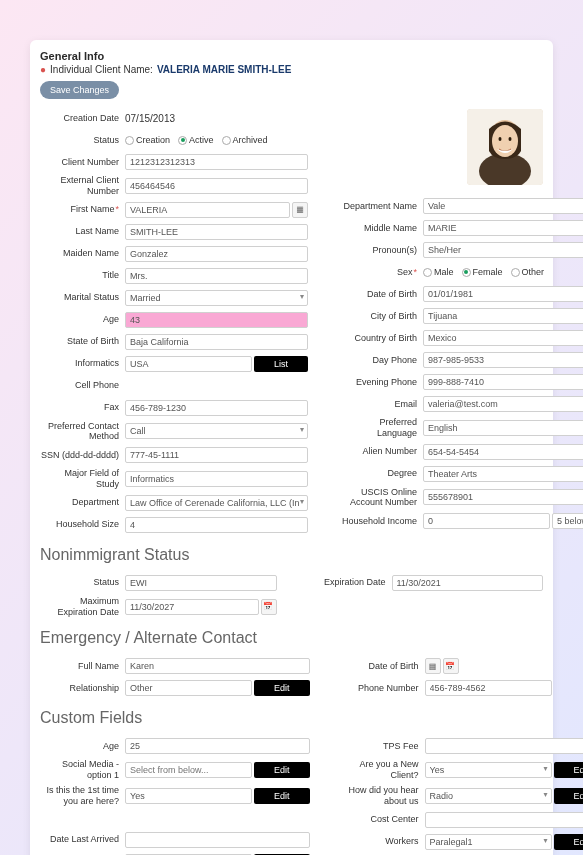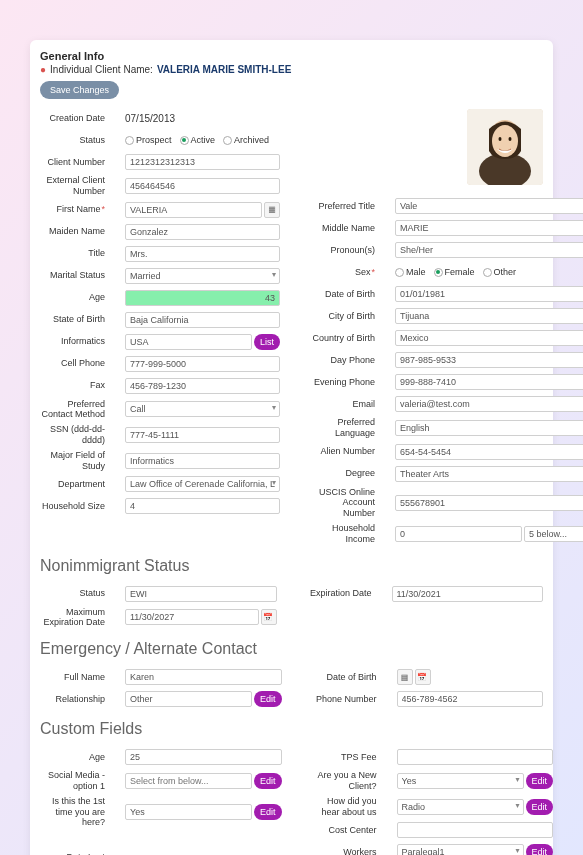--- a/index.html
+++ b/index.html
@@ -28,41 +28,41 @@
 .user-glyph { color:#d9534f; font-size:10px; }
 .save-btn {
   background:#7a8fa6; color:#fff; border:none; border-radius:12px;
   padding:4px 10px; font-size:9px; cursor:pointer;
 }
 .columns { display:flex; gap:30px; margin-top:10px; position:relative;}
 .col { flex:1; }
 .form-row { display:flex; align-items:center; margin-bottom:4px; min-height:18px;}
 .form-label {
   width:85px; text-align:right; font-size:9px; color:#333;
-  padding-right:20px; line-height:1.2;
+  padding-right:6px; line-height:1.2;
 }
 .form-label.req::after { content:"*"; color:#d9534f; margin-left:1px;}
 .form-field { flex:1; display:flex; align-items:center; gap:2px;}
 .input, .select {
   flex:1; height:16px; border:1px solid #d0d0d0; border-radius:2px;
   background:#fff; padding:0 4px; font-size:9px; color:#555;
 }
-.input.disabled { background:#86efac;text-align:right; }
+.input.disabled { background:#f9a8d4; }
 .select-wrap { position:relative; flex:1; display:flex;}
 .select-wrap::after {
   content:"▾"; position:absolute; right:4px; top:2px; font-size:8px; color:#888; pointer-events:none;
 }
 .icon-btn {
   width:16px; height:16px; border:1px solid #d0d0d0; border-radius:2px;
   background:#f5f5f5; display:flex; align-items:center; justify-content:center;
   font-size:8px; color:#666; cursor:pointer;
 }
 .btn-action {
-  height:16px; border:none; border-radius:8px; background:#a21caf;
-  color:#fff; font-size:9px; padding:0 6px; cursor:pointer;
+  height:16px; border:none; border-radius:2px; background:#000000;
+  color:#fff; font-size:9px; padding:0 20px; cursor:pointer;
 }
 .radio-group { display:flex; gap:8px; align-items:center; font-size:9px;}
 .radio { display:flex; align-items:center; gap:2px;}
 .radio-dot {
   width:9px; height:9px; border:1px solid #aaa; border-radius:50%;
   display:inline-block; position:relative;
 }
 .radio-dot.checked::after {
   content:""; position:absolute; left:1.5px; top:1.5px; width:4px; height:4px;
   background:#1a9e5e; border-radius:50%;
@@ -107,21 +107,21 @@
         <div class="form-label">Creation Date</div>
         <div class="form-field">
             <span>07/15/2013</span>
           </div>
       </div>
       <div class="form-row">
         <div class="form-label">Status</div>
         <div class="form-field radio-group">
           <label class="radio">
               <span class="radio-dot"></span>
-              <span>Prospect</span>
+              <span>Creation</span>
             </label>
           <label class="radio">
               <span class="radio-dot checked"></span>
               <span>Active</span>
             </label>
           <label class="radio">
               <span class="radio-dot"></span>
               <span>Archived</span>
             </label>
         </div>
@@ -139,20 +139,26 @@
           </div>
       </div>
       <div class="form-row">
         <div class="form-label req">First Name</div>
         <div class="form-field">
           <input class="input" value="VALERIA" style="">
           <span class="icon-btn">▦</span>
         </div>
       </div>
       <div class="form-row">
+        <div class="form-label">Last Name</div>
+        <div class="form-field">
+            <input class="input" value="SMITH-LEE" style="">
+          </div>
+      </div>
+      <div class="form-row">
         <div class="form-label">Maiden Name</div>
         <div class="form-field">
             <input class="input" value="Gonzalez" style="">
           </div>
       </div>
       <div class="form-row">
         <div class="form-label">Title</div>
         <div class="form-field">
             <input class="input" value="Mrs." style="">
           </div>
@@ -179,23 +185,20 @@
       </div>
       <div class="form-row">
         <div class="form-label">Informatics</div>
         <div class="form-field">
           <input class="input" value="USA" style="">
           <button class="btn-action">List</button>
         </div>
       </div>
       <div class="form-row">
         <div class="form-label">Cell Phone</div>
-        <div class="form-field">
-            <input class="input" value="777-999-5000" style="">
-          </div>
       </div>
       <div class="form-row">
         <div class="form-label">Fax</div>
         <div class="form-field">
             <input class="input" value="456-789-1230" style="">
           </div>
       </div>
       <div class="form-row">
         <div class="form-label">Preferred Contact Method</div>
         <div class="form-field">
@@ -228,21 +231,21 @@
         <div class="form-label">Household Size</div>
         <div class="form-field">
             <input class="input" value="4" style="">
           </div>
       </div>
     </div>
 
     <div class="col">
       <div style="height:88px"></div>
       <div class="form-row">
-        <div class="form-label">Preferred Title</div>
+        <div class="form-label">Department Name</div>
         <div class="form-field">
             <input class="input" value="Vale" style="">
           </div>
       </div>
       <div class="form-row">
         <div class="form-label">Middle Name</div>
         <div class="form-field">
             <input class="input" value="MARIE" style="">
           </div>
       </div>

